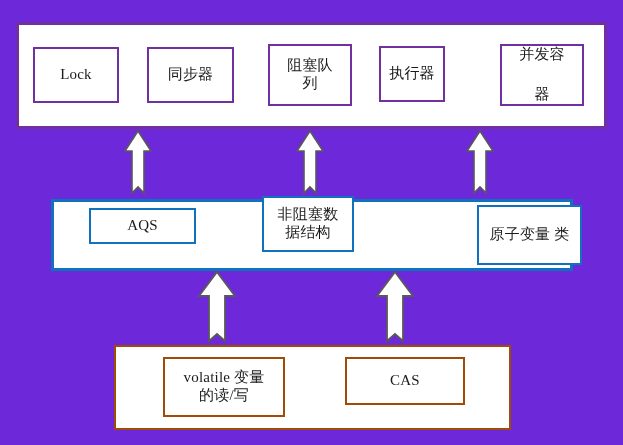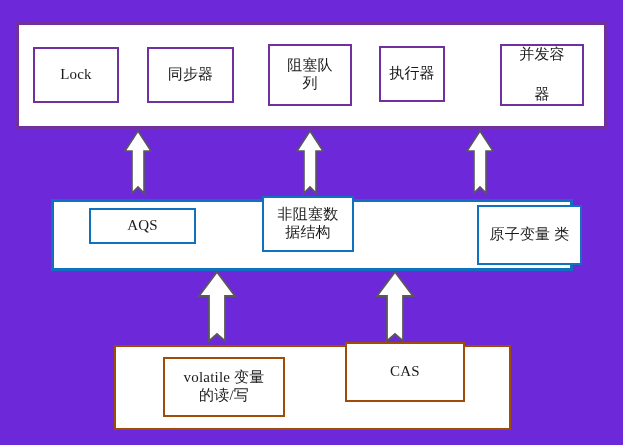--- a/index.html
+++ b/index.html
@@ -132,17 +132,17 @@
     </svg>
   </div>
 
   <div class="layer layer-base" style="left:114px; top:345px; width:397px; height:85px;"></div>
 
   <div class="node node-brown" style="left:163px; top:357px; width:122px; height:60px; flex-direction:column;text-align:center;">
     <span>volatile 变量</span>
     <span>的读/写</span>
   </div>
 
-  <div class="node node-brown" style="left:345px; top:342px; width:120px; height:60px;">
+  <div class="node node-brown" style="left:345px; top:357px; width:120px; height:48px;">
     <span>CAS</span>
   </div>
 
 </div>
 
 </body></html>

